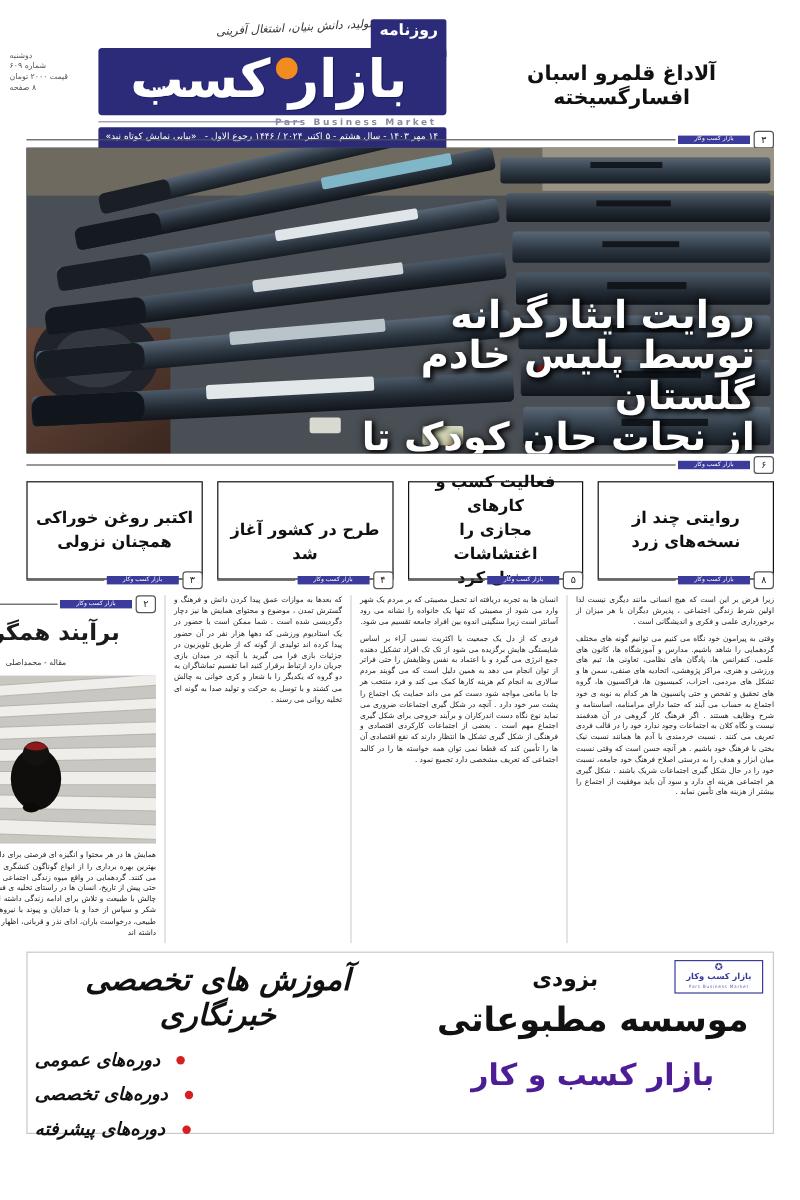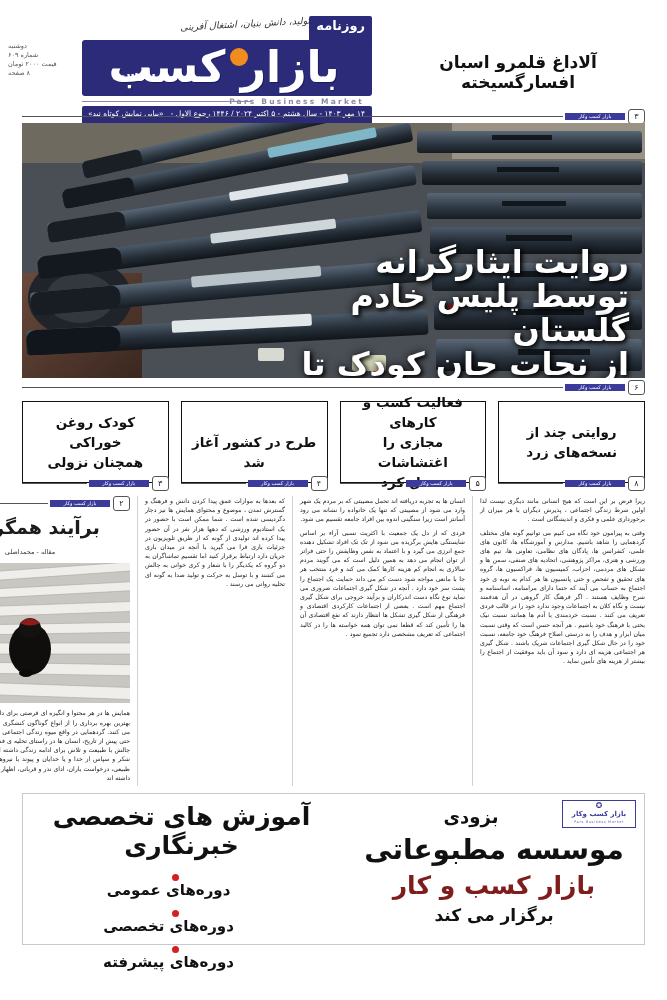--- a/index.html
+++ b/index.html
@@ -74,26 +74,26 @@
   .ad{margin:7px 22px 0 22px;border:1.5px solid #c9c9c9;height:150px;position:relative;background:#fff;
     display:flex;flex-direction:row;}
   .ad-right{flex:0 0 300px;position:relative;text-align:center;padding-top:8px;}
   .ad-logo{position:absolute;right:8px;top:6px;width:72px;height:26px;border:1px solid #3b3b9c;
     text-align:center;}
   .ad-logo .al-sym{font-size:8px;color:#3b3b9c;line-height:9px;}
   .ad-logo .al-txt{font-size:7px;color:#3b3b9c;font-weight:bold;line-height:9px;}
   .ad-logo .al-sub{font-size:3.6px;color:#6a6ab0;letter-spacing:.6px;line-height:6px;}
   .ad-soon{font-size:18px;font-weight:bold;margin:4px 46px 0 0;}
   .ad-org{font-size:28px;font-weight:bold;margin-top:6px;}
-  .ad-brand{font-size:25px;font-weight:bold;color:#7f1d1d;margin-top:5px;}
+  .ad-brand{font-size:25px;font-weight:bold;color:#4c1d95;margin-top:15px;}
   .ad-action{font-size:17px;font-weight:bold;margin-top:5px;}
-  .ad-left{flex:1 1 auto;position:relative;padding:6px 10px 0 6px;}
+  .ad-left{flex:1 1 auto;position:relative;padding:6px 10px 0 6px;font-style:italic;}
   .ad-title{font-size:25px;font-weight:bold;text-align:center;margin-top:2px;}
   .ad-list{margin-top:14px;}
-  .ad-item{display:flex;align-items:center;justify-content:flex-end;margin:0 26px 11px 0;flex-direction:column;}
+  .ad-item{display:flex;align-items:center;justify-content:flex-end;margin:0 26px 11px 0;}
   .ad-bullet{width:7px;height:7px;border-radius:50%;background:#d61f20;margin-left:14px;flex:0 0 auto;}
   .ad-item span{font-size:15px;font-weight:bold;}
 </style>
 </head>
 <body>
 
 <div class="page">
 
   <div class="masthead">
 
@@ -269,21 +269,21 @@
       <div class="ptag">
         <div class="num">۴</div>
         <div class="brand">بازار کسب وکار</div>
         <div class="rule"></div>
       </div>
     </div>
 
     <div class="teaser">
       <div class="tbox">
         <span>
-          <span>کودک روغن خوراکی</span><br>
+          <span>اکتبر روغن خوراکی</span><br>
           <span>همچنان نزولی</span>
         </span>
       </div>
       <div class="ptag">
         <div class="num">۳</div>
         <div class="brand">بازار کسب وکار</div>
         <div class="rule"></div>
       </div>
     </div>
   </div>
@@ -339,21 +339,20 @@
   <div class="ad">
     <div class="ad-right">
       <div class="ad-logo">
         <div class="al-sym">✪</div>
         <div class="al-txt">بازار کسب وکار</div>
         <div class="al-sub">Pars Business Market</div>
       </div>
       <div class="ad-soon">بزودی</div>
       <div class="ad-org">موسسه مطبوعاتی</div>
       <div class="ad-brand">بازار کسب و کار</div>
-      <div class="ad-action">برگزار می کند</div>
     </div>
     <div class="ad-left">
       <div class="ad-title">آموزش های تخصصی خبرنگاری</div>
       <div class="ad-list">
         <div class="ad-item">
           <div class="ad-bullet"></div>
           <span>دوره‌های عمومی</span>
         </div>
         <div class="ad-item">
           <div class="ad-bullet"></div>

